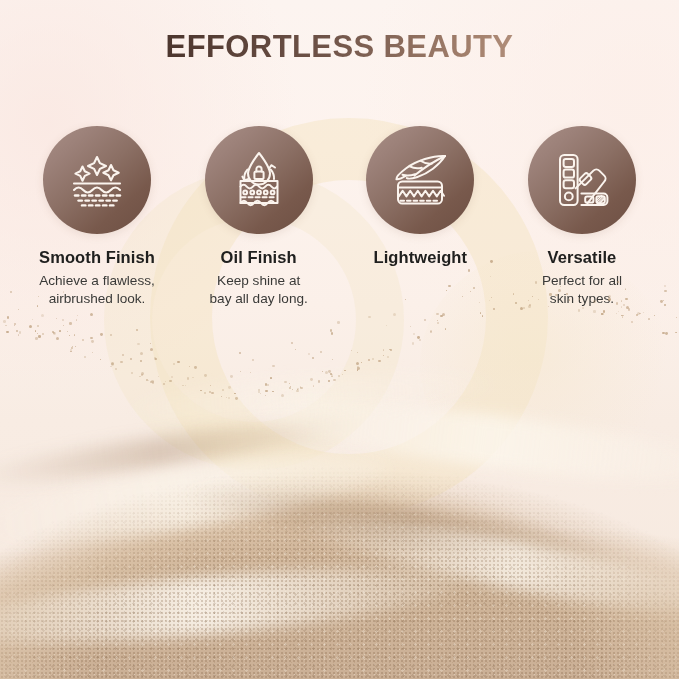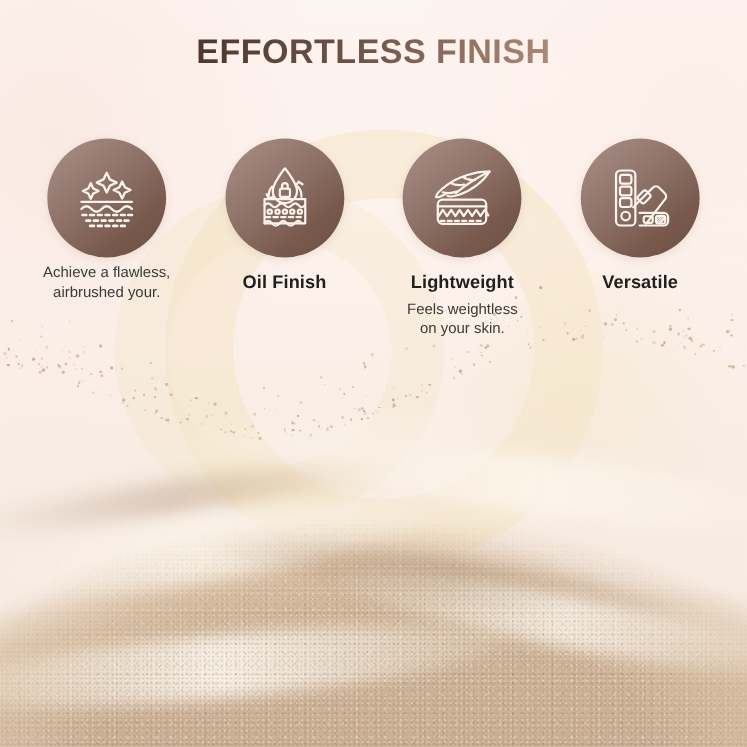--- a/index.html
+++ b/index.html
@@ -187,21 +187,21 @@
 <div id="stage">
 
   <div class="bg-base"></div>
   <div class="bg-tintL"></div>
   <div class="bg-tintR"></div>
   <div class="wm-ring"></div>
   <div class="wm-ring2"></div>
   <div class="wm-blob"></div>
 
   <div class="heading">
-    <span class="line line2">EFFORTLESS FINISH</span>
+    <span class="line line2">EFFORTLESS BEAUTY</span>
   </div>
 
   <div class="features">
 
     <div class="feature">
       <div class="badge">
         <span>
         <svg width="62" height="62" viewBox="0 0 62 62" fill="none" stroke="#fbf4ee" stroke-width="2.1" stroke-linecap="round" stroke-linejoin="round">
           <path d="M31 8 l2.9 6.1 L40 17 l-6.1 2.9 L31 26 l-2.9-6.1 L22 17 l6.1-2.9 Z" fill="none"></path>
           <path d="M16.5 17.5 l2.3 4.8 L23.6 24.6 l-4.8 2.3 L16.5 31.7 l-2.3-4.8 L9.4 24.6 l4.8-2.3 Z" fill="none"></path>
@@ -224,22 +224,23 @@
                 <line x1="47.3" y1="51.6" x2="50.7" y2="51.6"></line>
             <line x1="16" y1="56.4" x2="19.4" y2="56.4"></line>
                 <line x1="23" y1="56.4" x2="26.4" y2="56.4"></line>
             <line x1="30" y1="56.4" x2="33.4" y2="56.4"></line>
                 <line x1="37" y1="56.4" x2="40.4" y2="56.4"></line>
             <line x1="44" y1="56.4" x2="47.4" y2="56.4"></line>
           </g>
         </svg>
         </span>
       </div>
+      <div class="f-title">Smooth Finish</div>
       <div class="f-desc">Achieve a flawless,
-airbrushed your.</div>
+airbrushed look.</div>
     </div>
 
     <div class="feature">
       <div class="badge">
         <span>
         <svg width="62" height="62" viewBox="0 0 62 62" fill="none" stroke="#fbf4ee" stroke-width="2" stroke-linecap="round" stroke-linejoin="round">
           <path d="M31 4 C31 4 20 17.5 20 24.6 a11 11 0 0 0 22 0 C42 17.5 31 4 31 4 Z"></path>
           <rect x="26.4" y="22.4" width="9.2" height="7.6" rx="1.6"></rect>
           <path d="M28.4 22.4 v-2.4 a2.6 2.6 0 0 1 5.2 0 v2.4"></path>
           <path d="M19.4 20.6 a13 13 0 0 0 -3 10.6"></path>
@@ -260,20 +261,22 @@
                 <line x1="20.6" y1="48.3" x2="24.6" y2="48.3"></line>
             <line x1="27.6" y1="48.3" x2="31.6" y2="48.3"></line>
                 <line x1="34.6" y1="48.3" x2="38.6" y2="48.3"></line>
             <line x1="41.6" y1="48.3" x2="45.6" y2="48.3"></line>
           </g>
           <path d="M12.5 54 q3.4 -4.4 6.8 0 t6.8 0 t6.8 0 t6.8 0 t6.8 0"></path>
         </svg>
         </span>
       </div>
       <div class="f-title">Oil Finish</div>
+      <div class="f-desc">Keep shine at
+bay all day long.</div>
     </div>
 
     <div class="feature">
       <div class="badge">
         <span>
         <svg width="62" height="62" viewBox="0 0 62 62" fill="none" stroke="#fbf4ee" stroke-width="2" stroke-linecap="round" stroke-linejoin="round">
           <path d="M56 7 C44 6.4 27.5 11.6 17.2 19.2 C10.2 24.4 7 28.4 7.4 30.2 c1.8 .5 6.4 -1.6 9.2 -3.3"></path>
           <path d="M56 7 C50 16.4 39 24.6 28.4 28 c-5.4 1.7 -9 2 -10.6 1.1"></path>
           <path d="M56 7 C46 11.8 33.6 19.8 25.4 26.6"></path>
           <path d="M13.5 25.8 c3.4 1.1 8.4 .9 12.6 -.6"></path>
@@ -287,22 +290,20 @@
                 <line x1="18" y1="51.8" x2="21.6" y2="51.8"></line>
             <line x1="24.6" y1="51.8" x2="28.2" y2="51.8"></line>
                 <line x1="31.2" y1="51.8" x2="34.8" y2="51.8"></line>
             <line x1="37.8" y1="51.8" x2="41.4" y2="51.8"></line>
                 <line x1="44.4" y1="51.8" x2="48" y2="51.8"></line>
           </g>
         </svg>
         </span>
       </div>
       <div class="f-title">Lightweight</div>
-      <div class="f-desc">Feels weightless
-on your skin.</div>
     </div>
 
     <div class="feature">
       <div class="badge">
         <span>
         <svg width="62" height="62" viewBox="0 0 62 62" fill="none" stroke="#fbf4ee" stroke-width="2" stroke-linecap="round" stroke-linejoin="round">
           <rect x="9" y="6" width="17.6" height="50" rx="4.2"></rect>
           <rect x="12.6" y="10" width="10.4" height="8" rx="2.2"></rect>
           <rect x="12.6" y="20.6" width="10.4" height="8" rx="2.2"></rect>
           <rect x="12.6" y="31.2" width="10.4" height="8" rx="2.2"></rect>
@@ -315,20 +316,22 @@
           <g stroke-width="1.3">
             <line x1="46.4" y1="52.8" x2="51.8" y2="47.6"></line>
             <line x1="47.6" y1="53.9" x2="53" y2="48.6"></line>
             <line x1="45.6" y1="51.2" x2="50.6" y2="46.6"></line>
             <line x1="48.8" y1="54.2" x2="53.4" y2="49.8"></line>
           </g>
         </svg>
         </span>
       </div>
       <div class="f-title">Versatile</div>
+      <div class="f-desc">Perfect for all
+skin types.</div>
     </div>
 
   </div>
 
   <div class="powder-wrap">
     <div class="powder-mound"></div>
     <div class="powder-body"></div>
     <div class="shadow2"></div>
     <div class="ridge r5"></div>
     <div class="ridge r2"></div>

